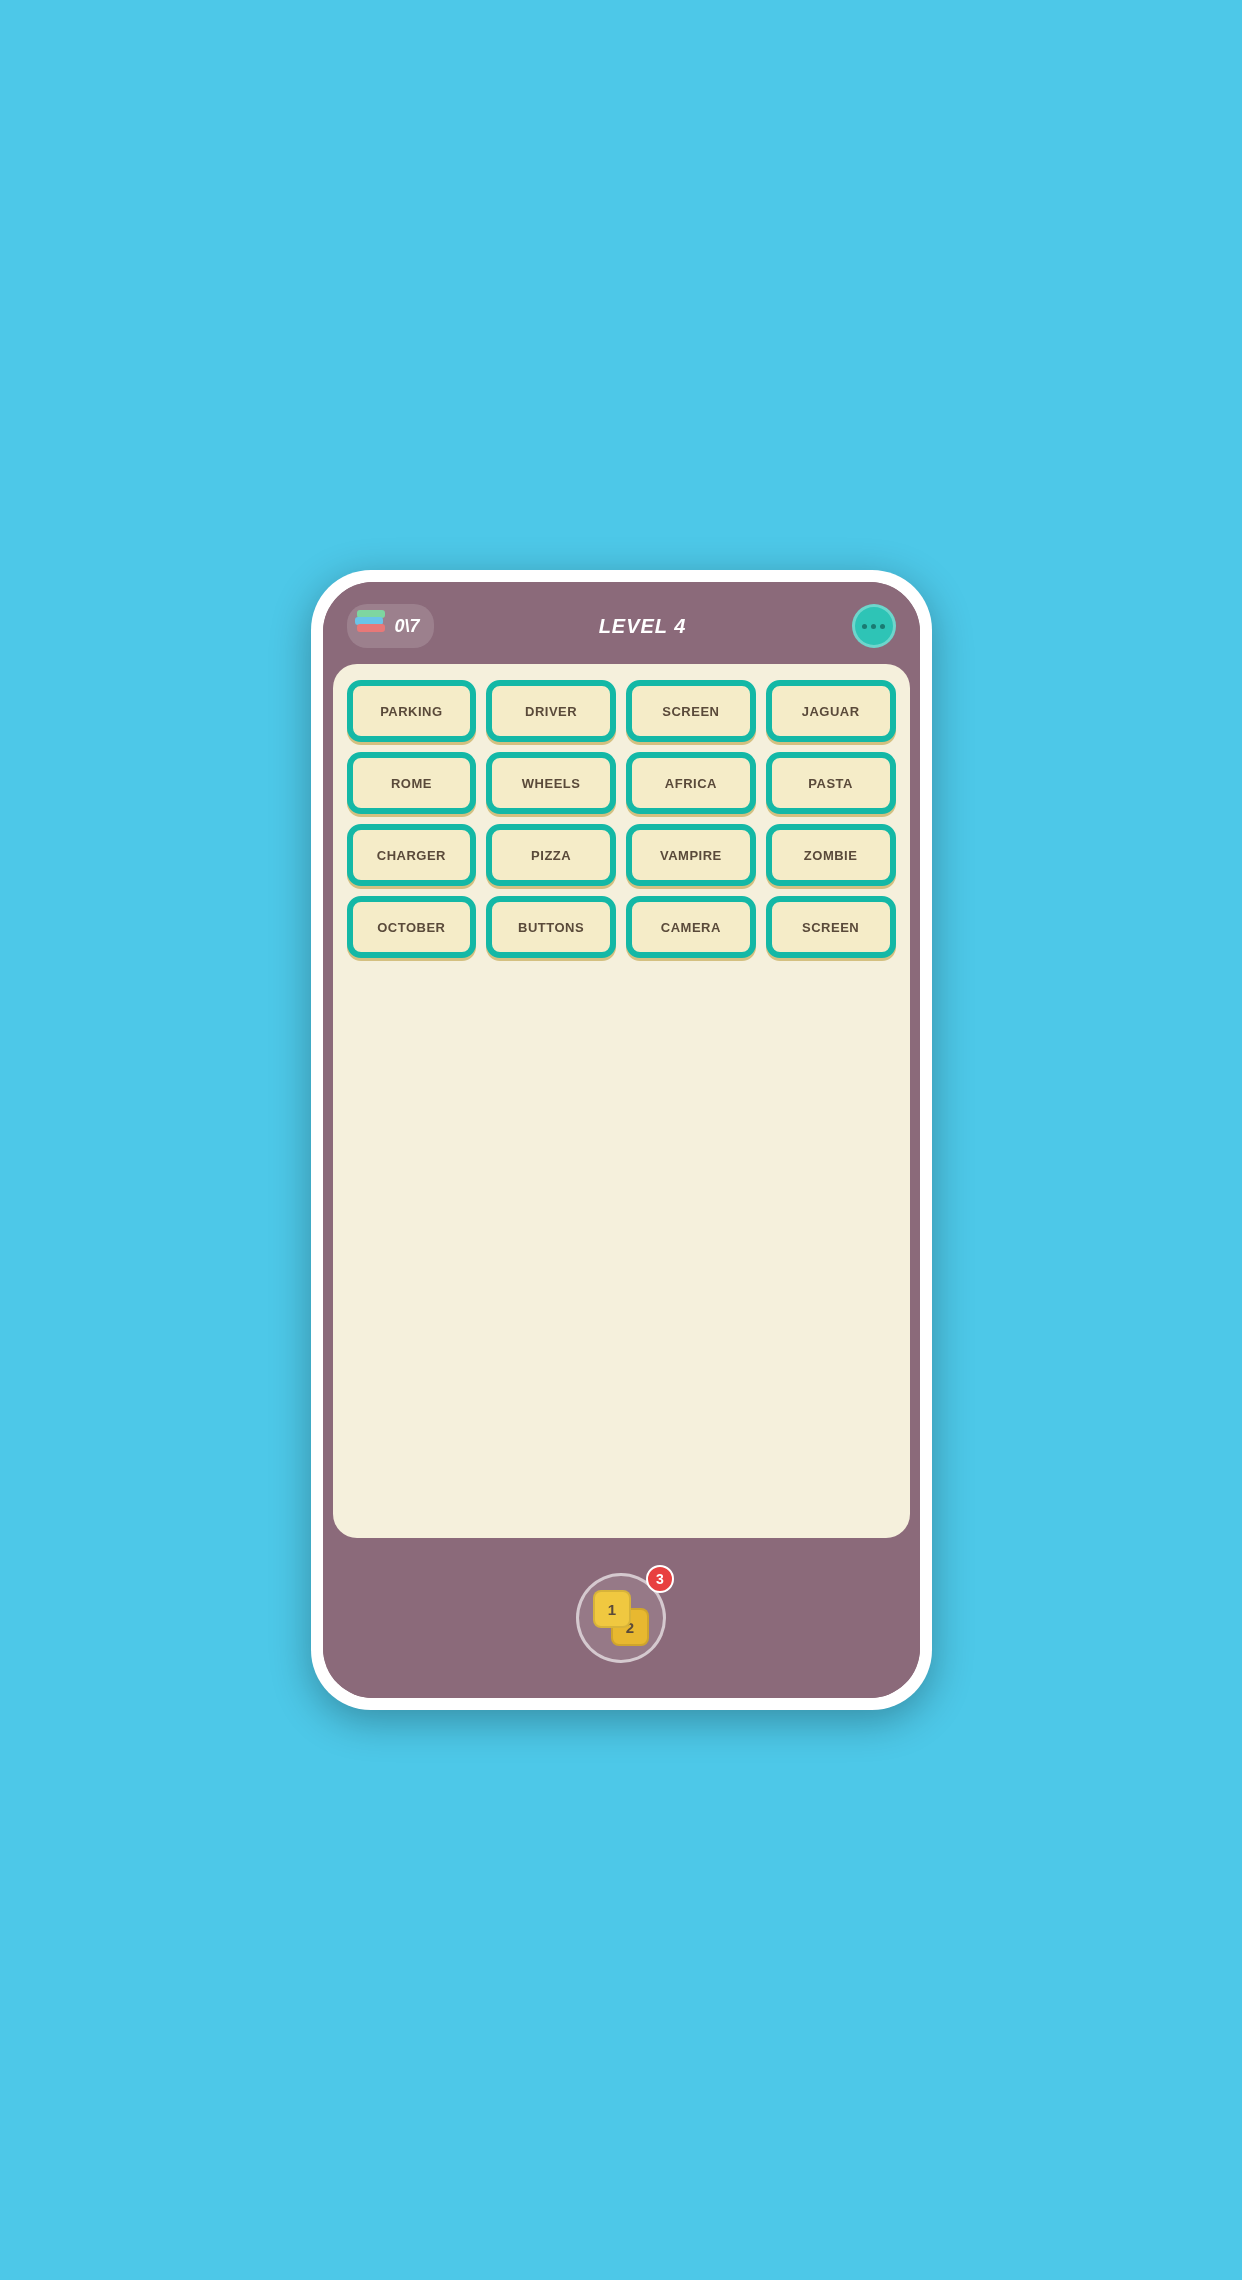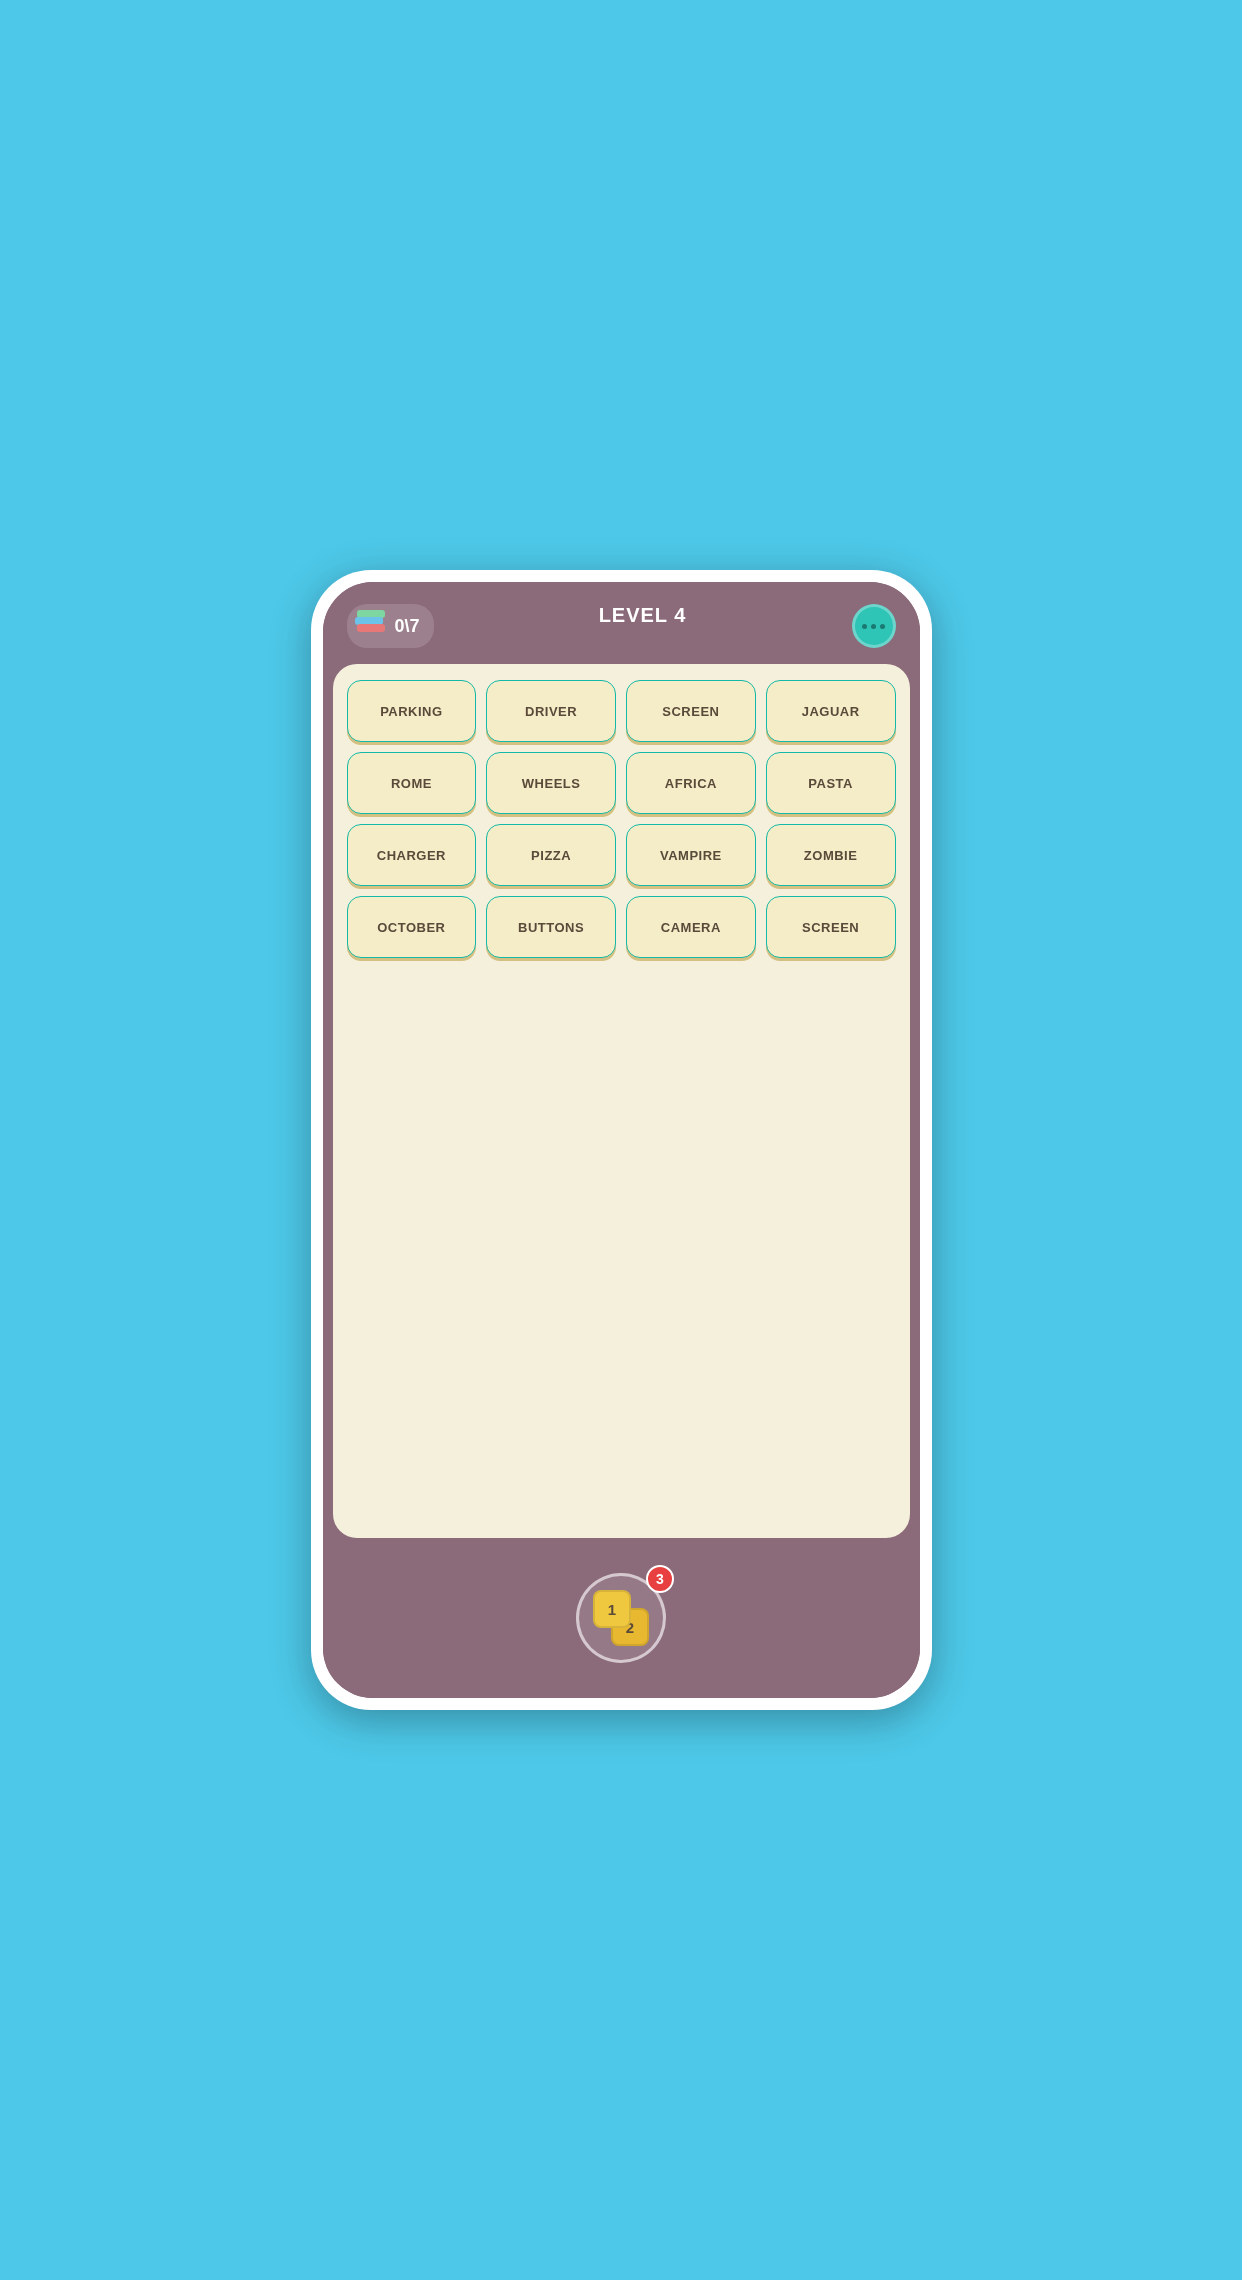--- a/index.html
+++ b/index.html
@@ -29,22 +29,23 @@
       border-radius: 50px;
       overflow: hidden;
       display: flex;
       flex-direction: column;
     }
 
     .header {
       background: #8b6a7a;
       padding: 22px 24px 16px;
       display: flex;
-      align-items: flex-start;
+      align-items: center;
       justify-content: space-between;
+      font-style: italic;
     }
 
     .score-badge {
       display: flex;
       align-items: center;
       gap: 8px;
       background: rgba(255,255,255,0.15);
       border-radius: 20px;
       padding: 6px 14px 6px 8px;
     }
@@ -124,21 +125,21 @@
     }
 
     .tile-row {
       display: flex;
       gap: 10px;
       justify-content: center;
     }
 
     .tile {
       background: #f5ecc8;
-      border: 1px solid #14b8a6;
+      border: 6px solid #14b8a6;
       border-radius: 14px;
       flex: 1;
       height: 62px;
       display: flex;
       align-items: center;
       justify-content: center;
       font-size: 13px;
       font-weight: bold;
       color: #5a4a3a;
       letter-spacing: 0.5px;

